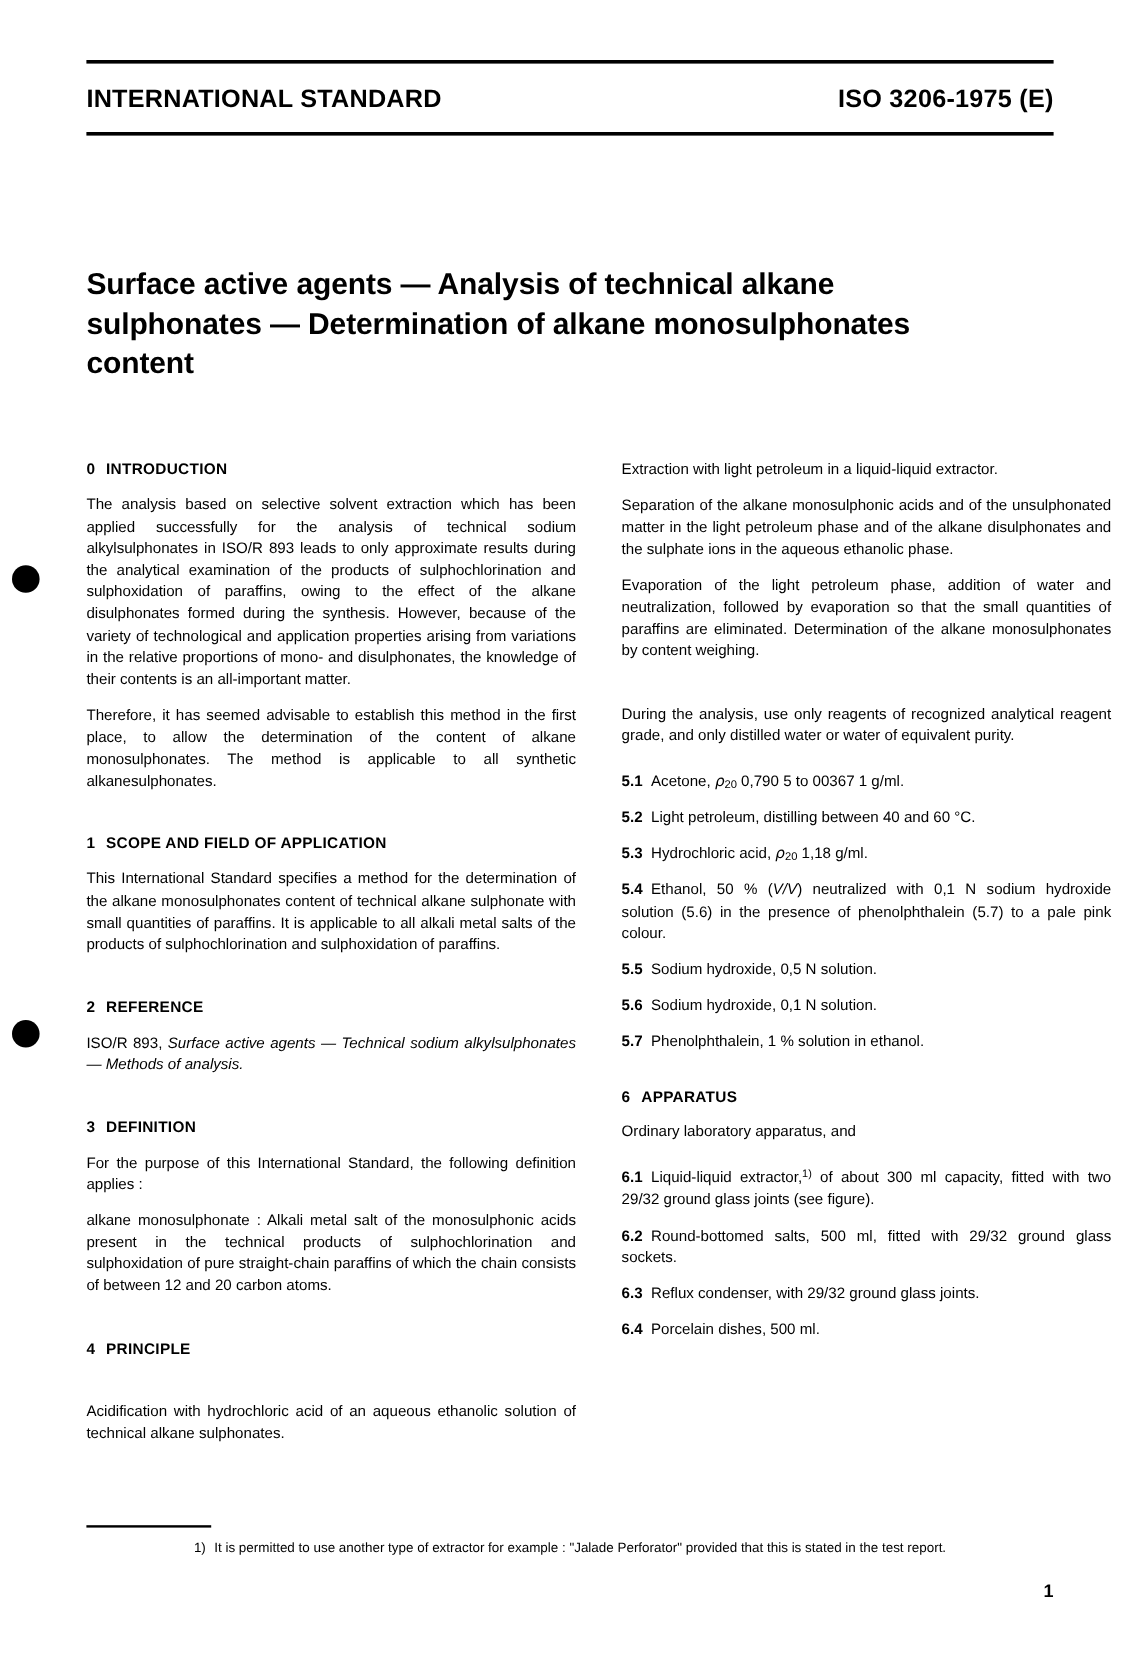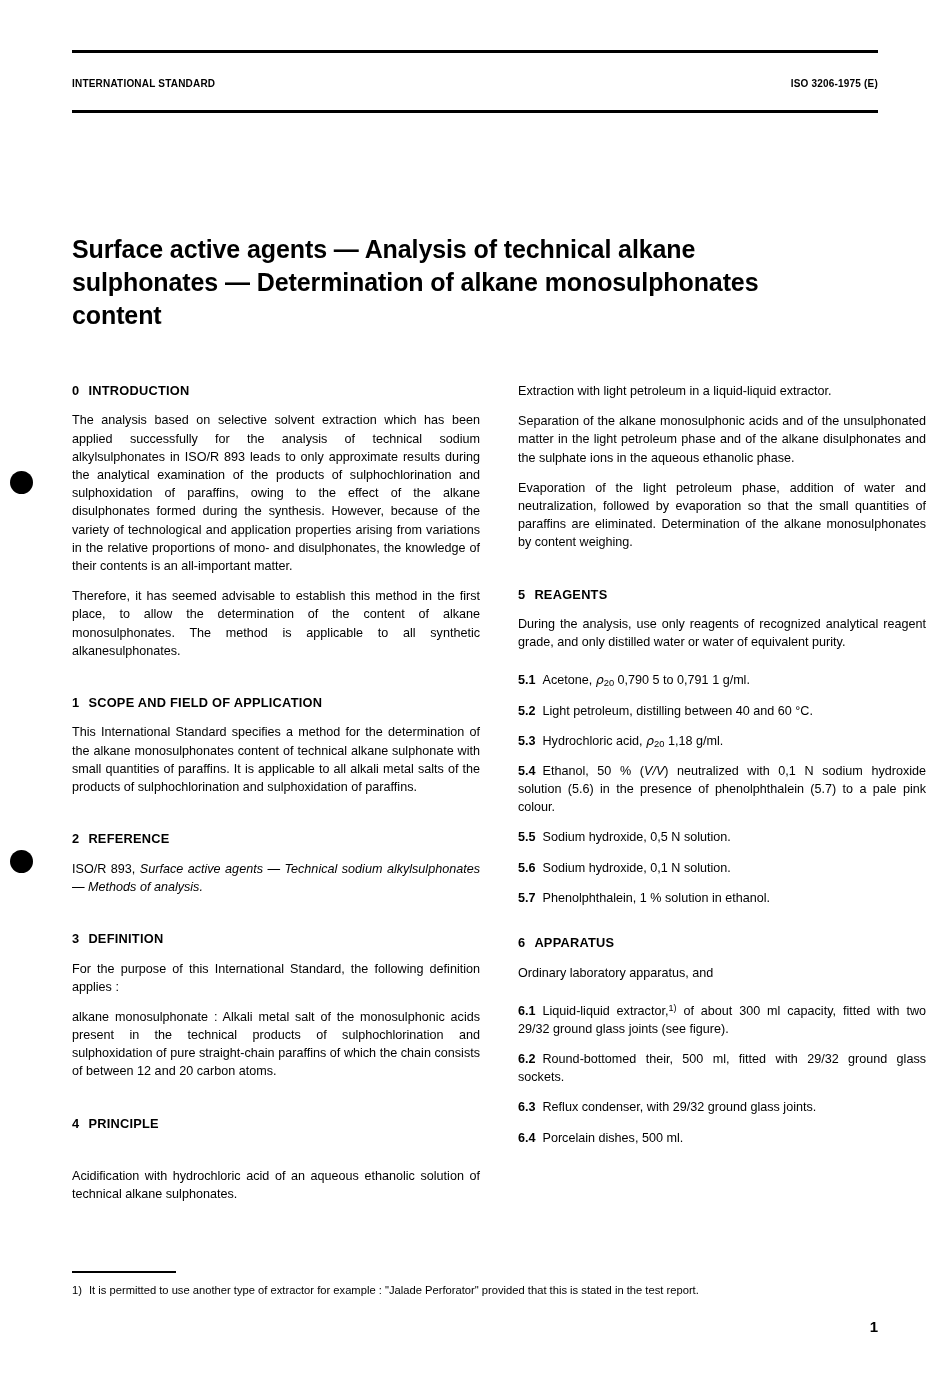--- a/index.html
+++ b/index.html
@@ -38,31 +38,31 @@
     position: absolute;
     left: 72px;
     top: 70px;
     width: 806px;
     height: 26px;
     display: flex;
     justify-content: space-between;
     align-items: center;
   }
   .header-left, .header-right {
-    font-size: 10px;
+    font-size: 21px;
     font-weight: bold;
     letter-spacing: 0.2px;
     white-space: nowrap;
   }
 
   
   .doc-title {
     position: absolute;
     left: 72px;
-    top: 216px;
+    top: 204px;
     width: 720px;
     font-size: 25px;
     font-weight: bold;
     line-height: 1.33;
     letter-spacing: -0.1px;
   }
 
   
   .bind-dot {
     position: absolute;
@@ -144,20 +144,21 @@
     height: 2px;
     background: #000;
   }
   .footnote {
     position: absolute;
     left: 72px;
     top: 1283px;
     width: 806px;
     font-size: 11.2px;
     line-height: 1.35;
+    text-align: center;
   }
   .footnote .fn-num { margin-right: 7px; }
 
   
   .page-num {
     position: absolute;
     right: 72px;
     top: 1318px;
     font-size: 15px;
     font-weight: bold;
@@ -220,29 +221,26 @@
   </div>
 
   <div class="col col-right">
 
     <p class="body">Extraction with light petroleum in a liquid-liquid extractor.</p>
     <p class="body">Separation of the alkane monosulphonic acids and of the unsulphonated matter in the light petroleum phase and of the alkane disulphonates and the sulphate ions in the aqueous ethanolic phase.</p>
     <p class="body">Evaporation of the light petroleum phase, addition of water and neutralization, followed by evaporation so that the small quantities of paraffins are eliminated. Determination of the alkane monosulphonates by content weighing.</p>
 
     <div class="gap-lg"></div>
 
-    <div class="sec-head">
-      <span class="num">5</span><span>REAGENTS</span>
-    </div>
     <p class="body">During the analysis, use only reagents of recognized analytical reagent grade, and only distilled water or water of equivalent purity.</p>
 
     <div class="gap-sm"></div>
 
     <p class="item">
-      <span class="num">5.1</span><span class="lbl">Acetone,</span><span> </span><span class="rho">ρ</span><sub>20</sub><span> 0,790 5 to 0,791 1 g/ml.</span>
+      <span class="num">5.1</span><span class="lbl">Acetone,</span><span> </span><span class="rho">ρ</span><sub>20</sub><span> 0,790 5 to 00367 1 g/ml.</span>
     </p>
 
     <p class="item">
       <span class="num">5.2</span><span class="lbl">Light petroleum,</span><span> distilling between 40 and 60 °C.</span>
     </p>
 
     <p class="item">
       <span class="num">5.3</span><span class="lbl">Hydrochloric acid,</span><span> </span><span class="rho">ρ</span><sub>20</sub><span> 1,18 g/ml.</span>
     </p>
 
@@ -269,21 +267,21 @@
     </div>
     <p class="body">Ordinary laboratory apparatus, and</p>
 
     <div class="gap-sm"></div>
 
     <p class="item">
       <span class="num">6.1</span><span class="lbl">Liquid-liquid extractor,</span><sup>1)</sup><span> of about 300 ml capacity, fitted with two 29/32 ground glass joints (see figure).</span>
     </p>
 
     <p class="item">
-      <span class="num">6.2</span><span class="lbl">Round-bottomed their,</span><span> 500 ml, fitted with 29/32 ground glass sockets.</span>
+      <span class="num">6.2</span><span class="lbl">Round-bottomed salts,</span><span> 500 ml, fitted with 29/32 ground glass sockets.</span>
     </p>
 
     <p class="item">
       <span class="num">6.3</span><span class="lbl">Reflux condenser,</span><span> with 29/32 ground glass joints.</span>
     </p>
 
     <p class="item">
       <span class="num">6.4</span><span class="lbl">Porcelain dishes,</span><span> 500 ml.</span>
     </p>
   </div>

